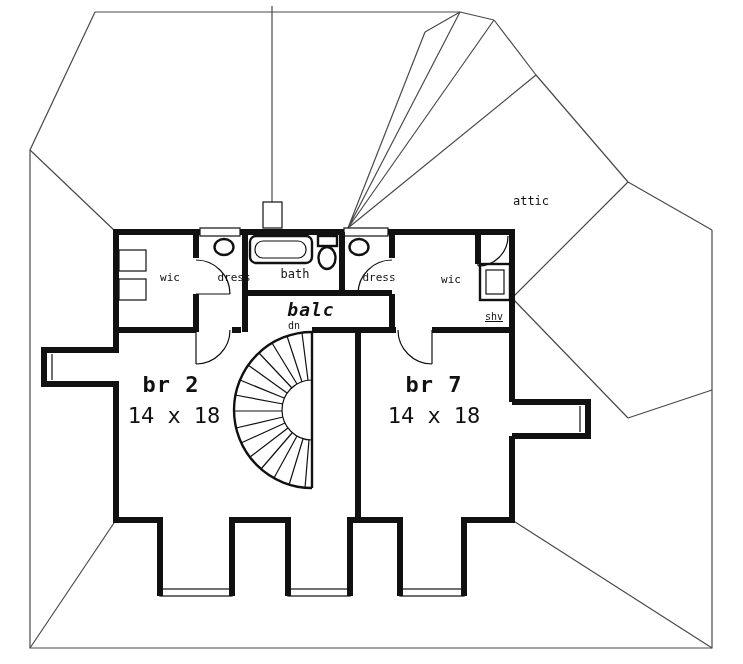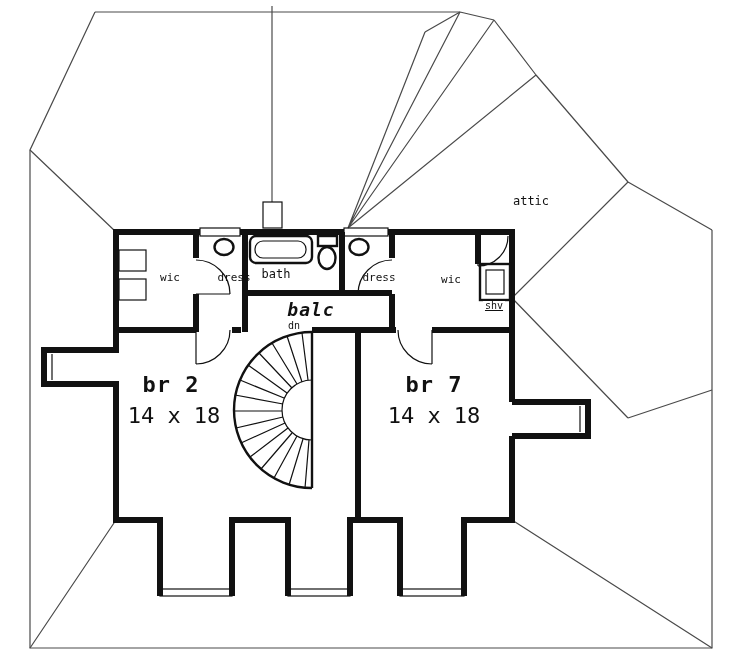--- a/index.html
+++ b/index.html
@@ -139,23 +139,23 @@
 
     <g>
       <rect class="thin" x="119" y="250" width="27" height="21"></rect>
       <rect class="thin" x="119" y="279" width="27" height="21"></rect>
     </g>
   </svg>
 
   <div class="lbl lbl-med" style="left:531px;top:201px;">attic</div>
   <div class="lbl lbl-small" style="left:157px;top:277px;">wic</div>
   <div class="lbl lbl-small" style="left:221px;top:277px;">dress</div>
-  <div class="lbl lbl-med" style="left:276px;top:274px;">bath</div>
+  <div class="lbl lbl-med" style="left:295px;top:274px;">bath</div>
   <div class="lbl lbl-small" style="left:366px;top:277px;">dress</div>
   <div class="lbl lbl-small" style="left:438px;top:279px;">wic</div>
-  <div class="lbl lbl-tiny u bgw" style="left:494px;top:306px;">shv</div>
+  <div class="lbl lbl-tiny u bgw" style="left:494px;top:317px;">shv</div>
   <div class="lbl lbl-balc" style="left:311px;top:310px;">balc</div>
   <div class="lbl lbl-tiny bgw" style="left:294px;top:326px;">dn</div>
   <div class="lbl lbl-room" style="left:171px;top:385px;text-align:right;">br 2</div>
   <div class="lbl lbl-size" style="left:174px;top:416px;">14 x 18</div>
   <div class="lbl lbl-room" style="left:434px;top:385px;">br 7</div>
   <div class="lbl lbl-size" style="left:434px;top:416px;">14 x 18</div>
 </div>
 
 </body></html>

